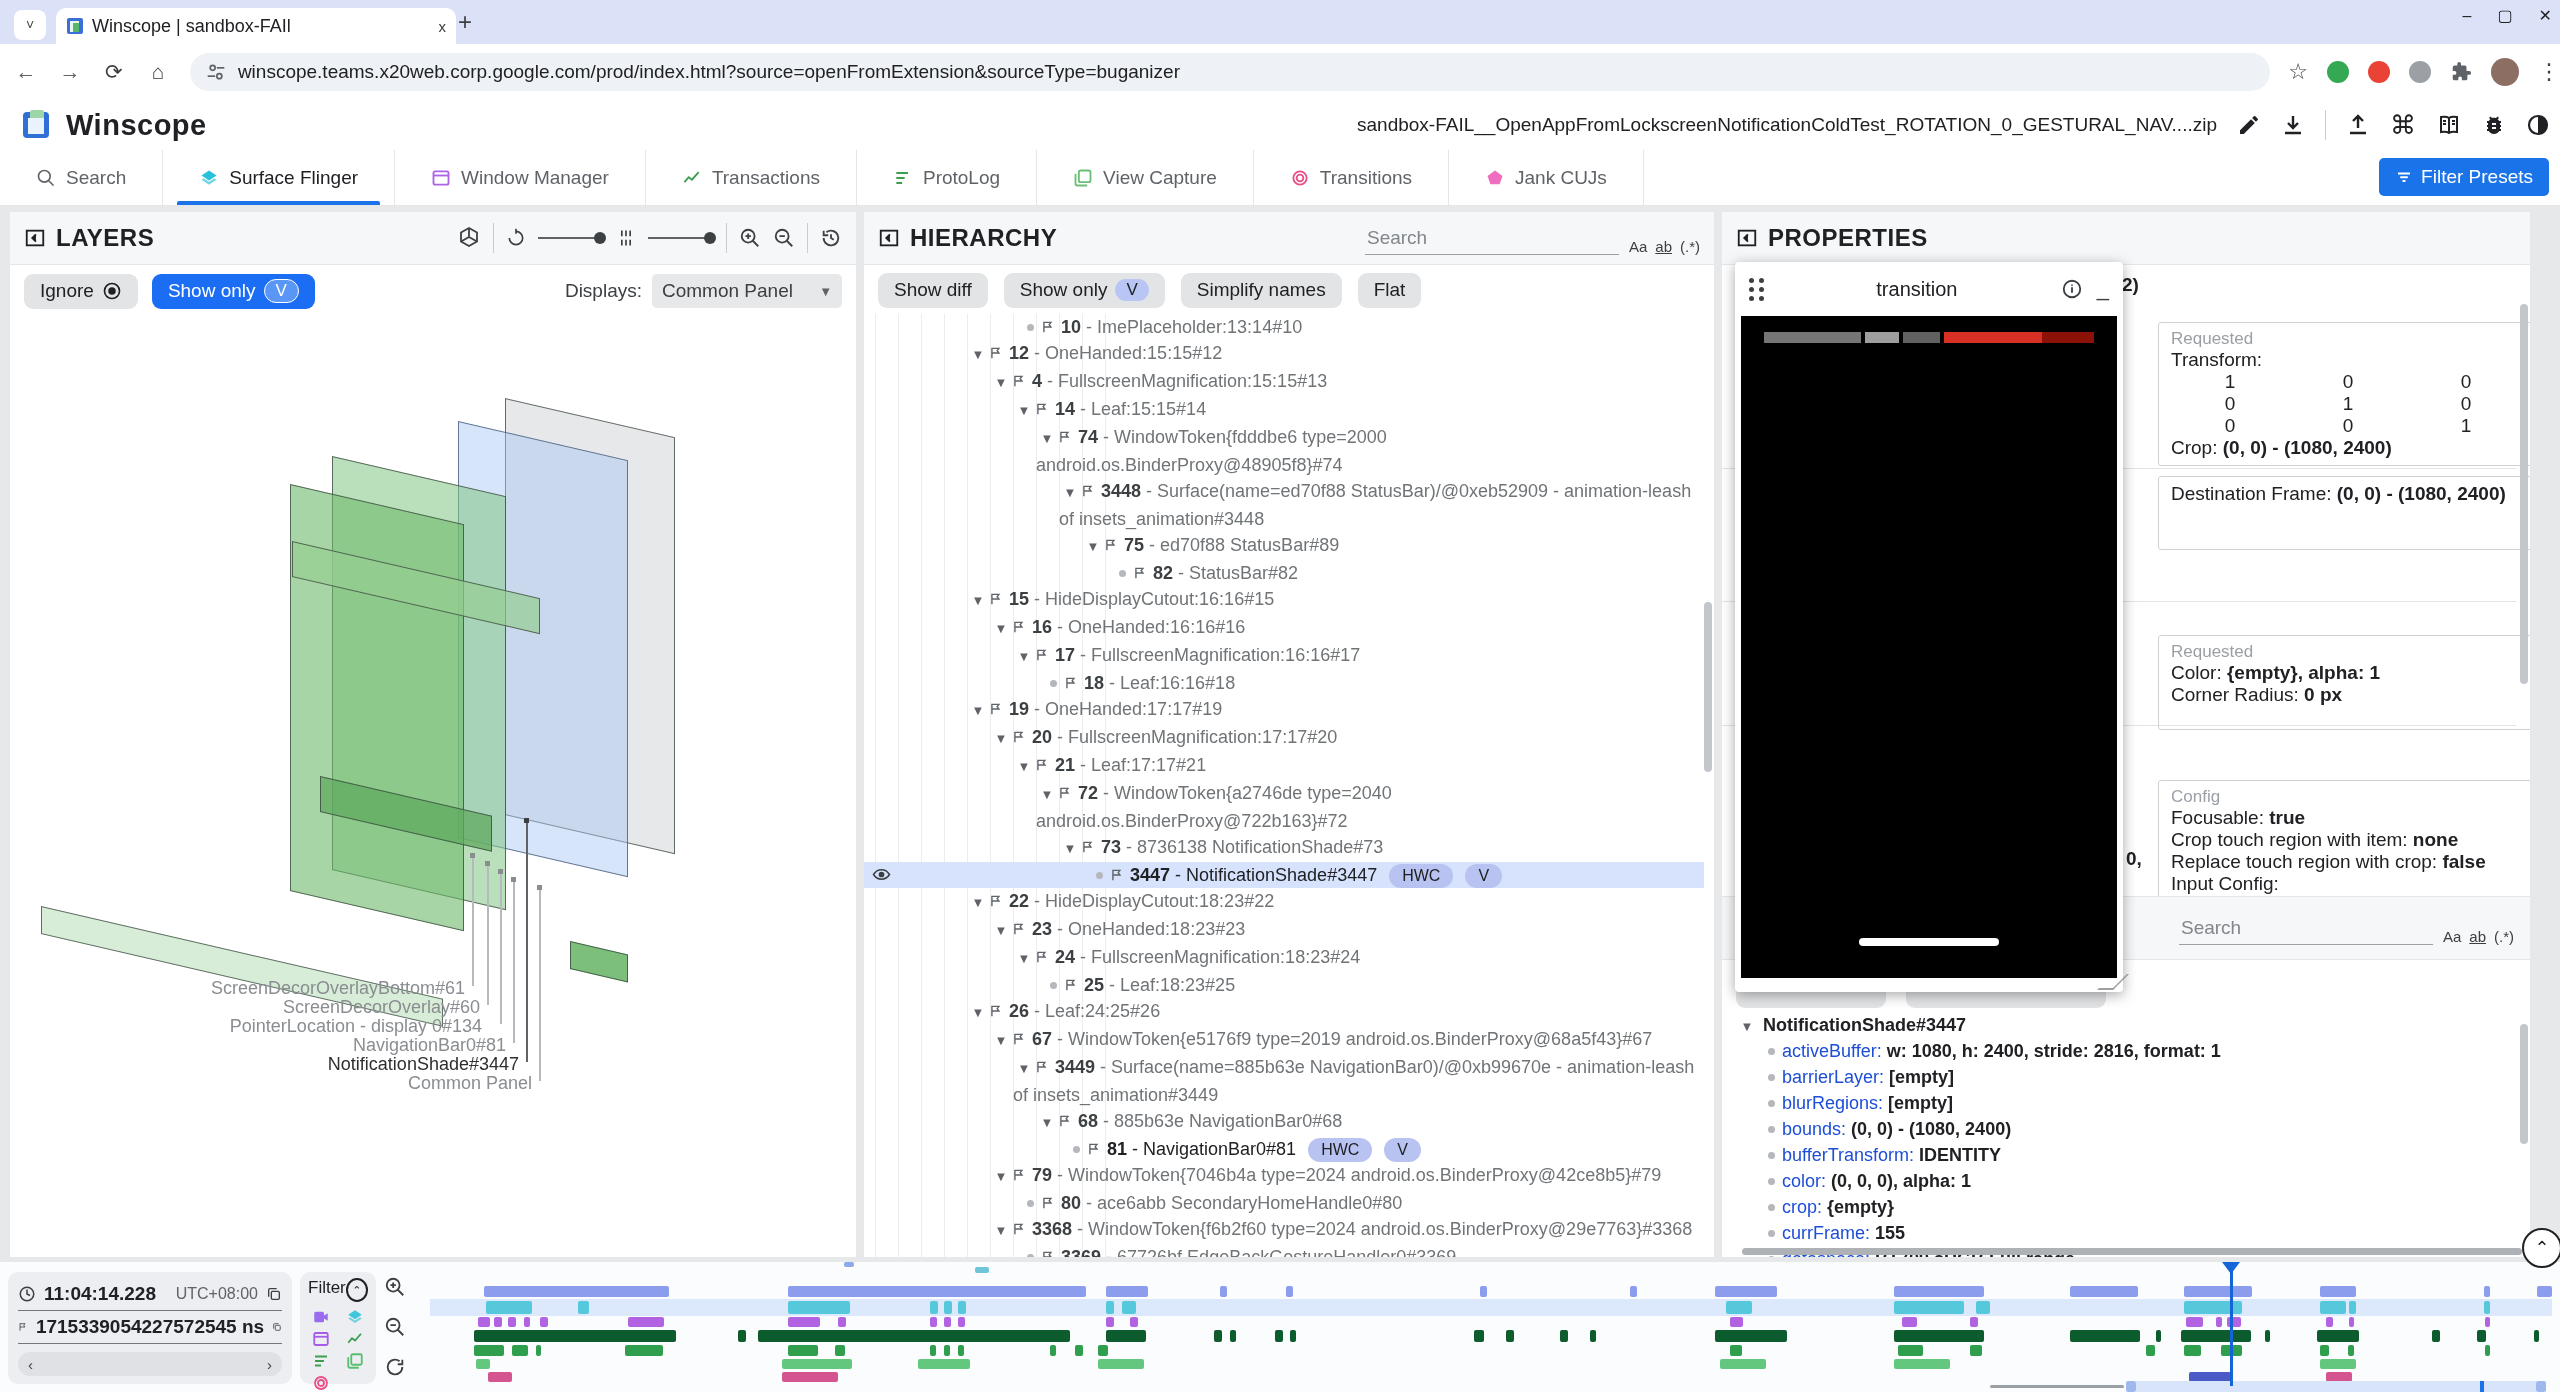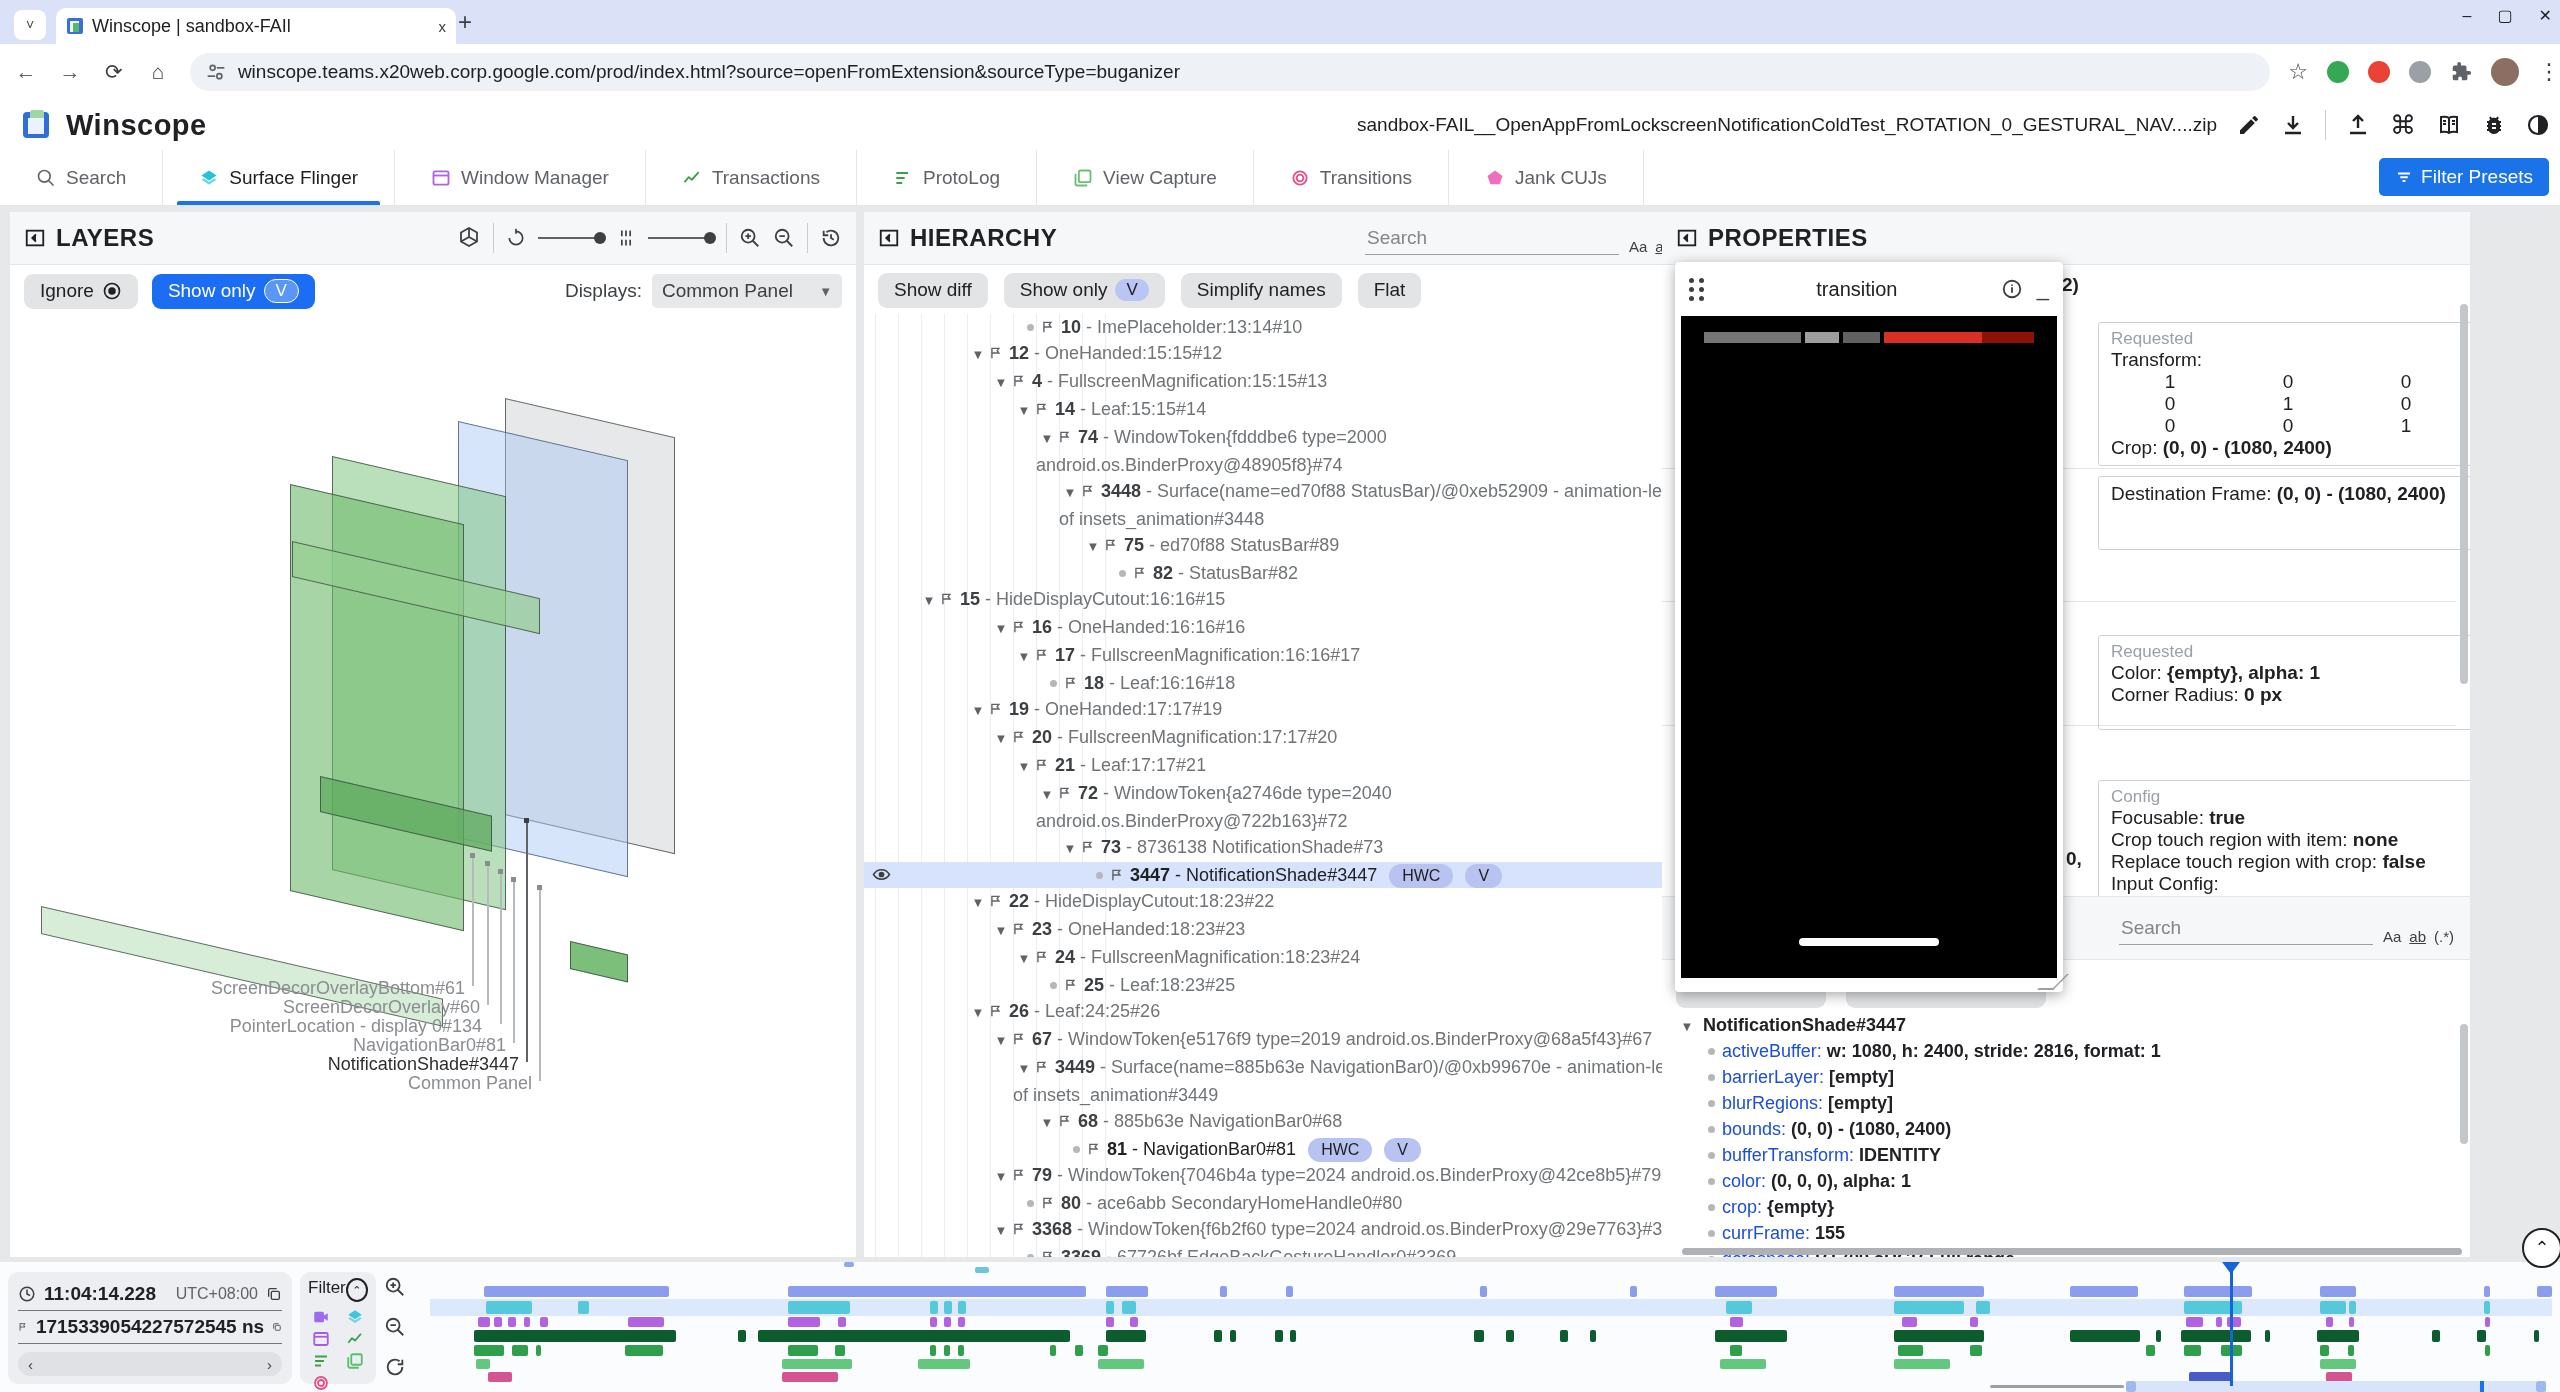--- a/index.html
+++ b/index.html
@@ -32,21 +32,21 @@
   #navrow{left:0;top:150px;width:2560px;height:55px;background:#fff;border-bottom:1px solid #e4e6e8;display:flex;align-items:center;}
   .navtab{display:flex;align-items:center;gap:10px;padding:0 36px;height:100%;font-size:19px;color:#5f6368;position:relative;border-right:1px solid #e4e6e8;}
   .navtab:first-child{border-left:none;}
   .navtab.active{color:#202124;}
   .navtab.active::after{content:"";position:absolute;left:14px;right:14px;bottom:0;height:4px;background:#1a73e8;border-radius:2px 2px 0 0;}
   #filter-presets{position:absolute;right:11px;top:158px;height:38px;background:#1a73e8;color:#fff;border:none;border-radius:5px;font-size:19px;padding:0 16px;display:flex;align-items:center;gap:8px;font-family:inherit;}
   
   .panel{background:#fff;position:absolute;top:212px;bottom:135px;overflow:hidden;}
   #panel-layers{left:10px;width:846px;}
   #panel-hierarchy{left:864px;width:850px;}
-  #panel-properties{left:1662px;width:808px;}
+  #panel-properties{left:1722px;width:808px;}
   .panel-header{height:52px;background:#f6f7f8;border-bottom:1px solid #e4e6e8;display:flex;align-items:center;padding:0 14px;gap:10px;}
   .panel-title{font-size:24px;font-weight:bold;letter-spacing:.5px;}
   .chip{background:#e3e4e6;border:none;border-radius:9px;height:35px;display:inline-flex;align-items:center;gap:8px;padding:0 16px;font-size:19px;color:#202124;font-family:inherit;}
   .chip.blue{background:#1b6ef3;color:#fff;}
   .vpill{background:#b9c5f4;border-radius:12px;padding:1px 11px;font-size:17px;color:#202124;}
   .chip.blue .vpill{background:rgba(255,255,255,.28);border:1.5px solid #fff;color:#fff;}
   .search-wrap{display:flex;align-items:flex-end;gap:10px;}
   .search-input{border:none;border-bottom:1px solid #9aa0a6;background:transparent;font-size:19px;width:250px;height:30px;color:#202124;font-family:inherit;}
   .search-input::placeholder{color:#80868b;}
   .match-icons{font-size:15px;color:#3c4043;display:flex;gap:8px;align-items:center;}
@@ -437,21 +437,21 @@
         </svg><span class="tnum">74</span><span class="tname"> - WindowToken{fdddbe6 type=2000 android.os.BinderProxy@48905f8}#74</span></div>
       <div class="trow" style="padding-left: 195px;"><span class="arrow">▼</span><svg class="flagico" width="14" height="16" viewBox="0 0 24 24" fill="none" stroke="currentColor" stroke-width="2.4">
           <path d="M5 3v18M5 4h12l-3 4 3 4H5"></path>
         </svg><span class="tnum">3448</span><span class="tname"> - Surface(name=ed70f88 StatusBar)/@0xeb52909 - animation-leash of insets_animation#3448</span></div>
       <div class="trow" style="padding-left: 218px;"><span class="arrow">▼</span><svg class="flagico" width="14" height="16" viewBox="0 0 24 24" fill="none" stroke="currentColor" stroke-width="2.4">
           <path d="M5 3v18M5 4h12l-3 4 3 4H5"></path>
         </svg><span class="tnum">75</span><span class="tname"> - ed70f88 StatusBar#89</span></div>
       <div class="trow" style="padding-left: 247px;"><span class="bullet"><i></i></span><svg class="flagico" width="14" height="16" viewBox="0 0 24 24" fill="none" stroke="currentColor" stroke-width="2.4">
           <path d="M5 3v18M5 4h12l-3 4 3 4H5"></path>
         </svg><span class="tnum">82</span><span class="tname"> - StatusBar#82</span></div>
-      <div class="trow" style="padding-left: 54px;"><span class="arrow">▼</span><svg class="flagico" width="14" height="16" viewBox="0 0 24 24" fill="none" stroke="currentColor" stroke-width="2.4">
+      <div class="trow" style="padding-left: 103px;"><span class="arrow">▼</span><svg class="flagico" width="14" height="16" viewBox="0 0 24 24" fill="none" stroke="currentColor" stroke-width="2.4">
           <path d="M5 3v18M5 4h12l-3 4 3 4H5"></path>
         </svg><span class="tnum">15</span><span class="tname"> - HideDisplayCutout:16:16#15</span></div>
       <div class="trow" style="padding-left: 126px;"><span class="arrow">▼</span><svg class="flagico" width="14" height="16" viewBox="0 0 24 24" fill="none" stroke="currentColor" stroke-width="2.4">
           <path d="M5 3v18M5 4h12l-3 4 3 4H5"></path>
         </svg><span class="tnum">16</span><span class="tname"> - OneHanded:16:16#16</span></div>
       <div class="trow" style="padding-left: 149px;"><span class="arrow">▼</span><svg class="flagico" width="14" height="16" viewBox="0 0 24 24" fill="none" stroke="currentColor" stroke-width="2.4">
           <path d="M5 3v18M5 4h12l-3 4 3 4H5"></path>
         </svg><span class="tnum">17</span><span class="tname"> - FullscreenMagnification:16:16#17</span></div>
       <div class="trow" style="padding-left: 178px;"><span class="bullet"><i></i></span><svg class="flagico" width="14" height="16" viewBox="0 0 24 24" fill="none" stroke="currentColor" stroke-width="2.4">
           <path d="M5 3v18M5 4h12l-3 4 3 4H5"></path>

